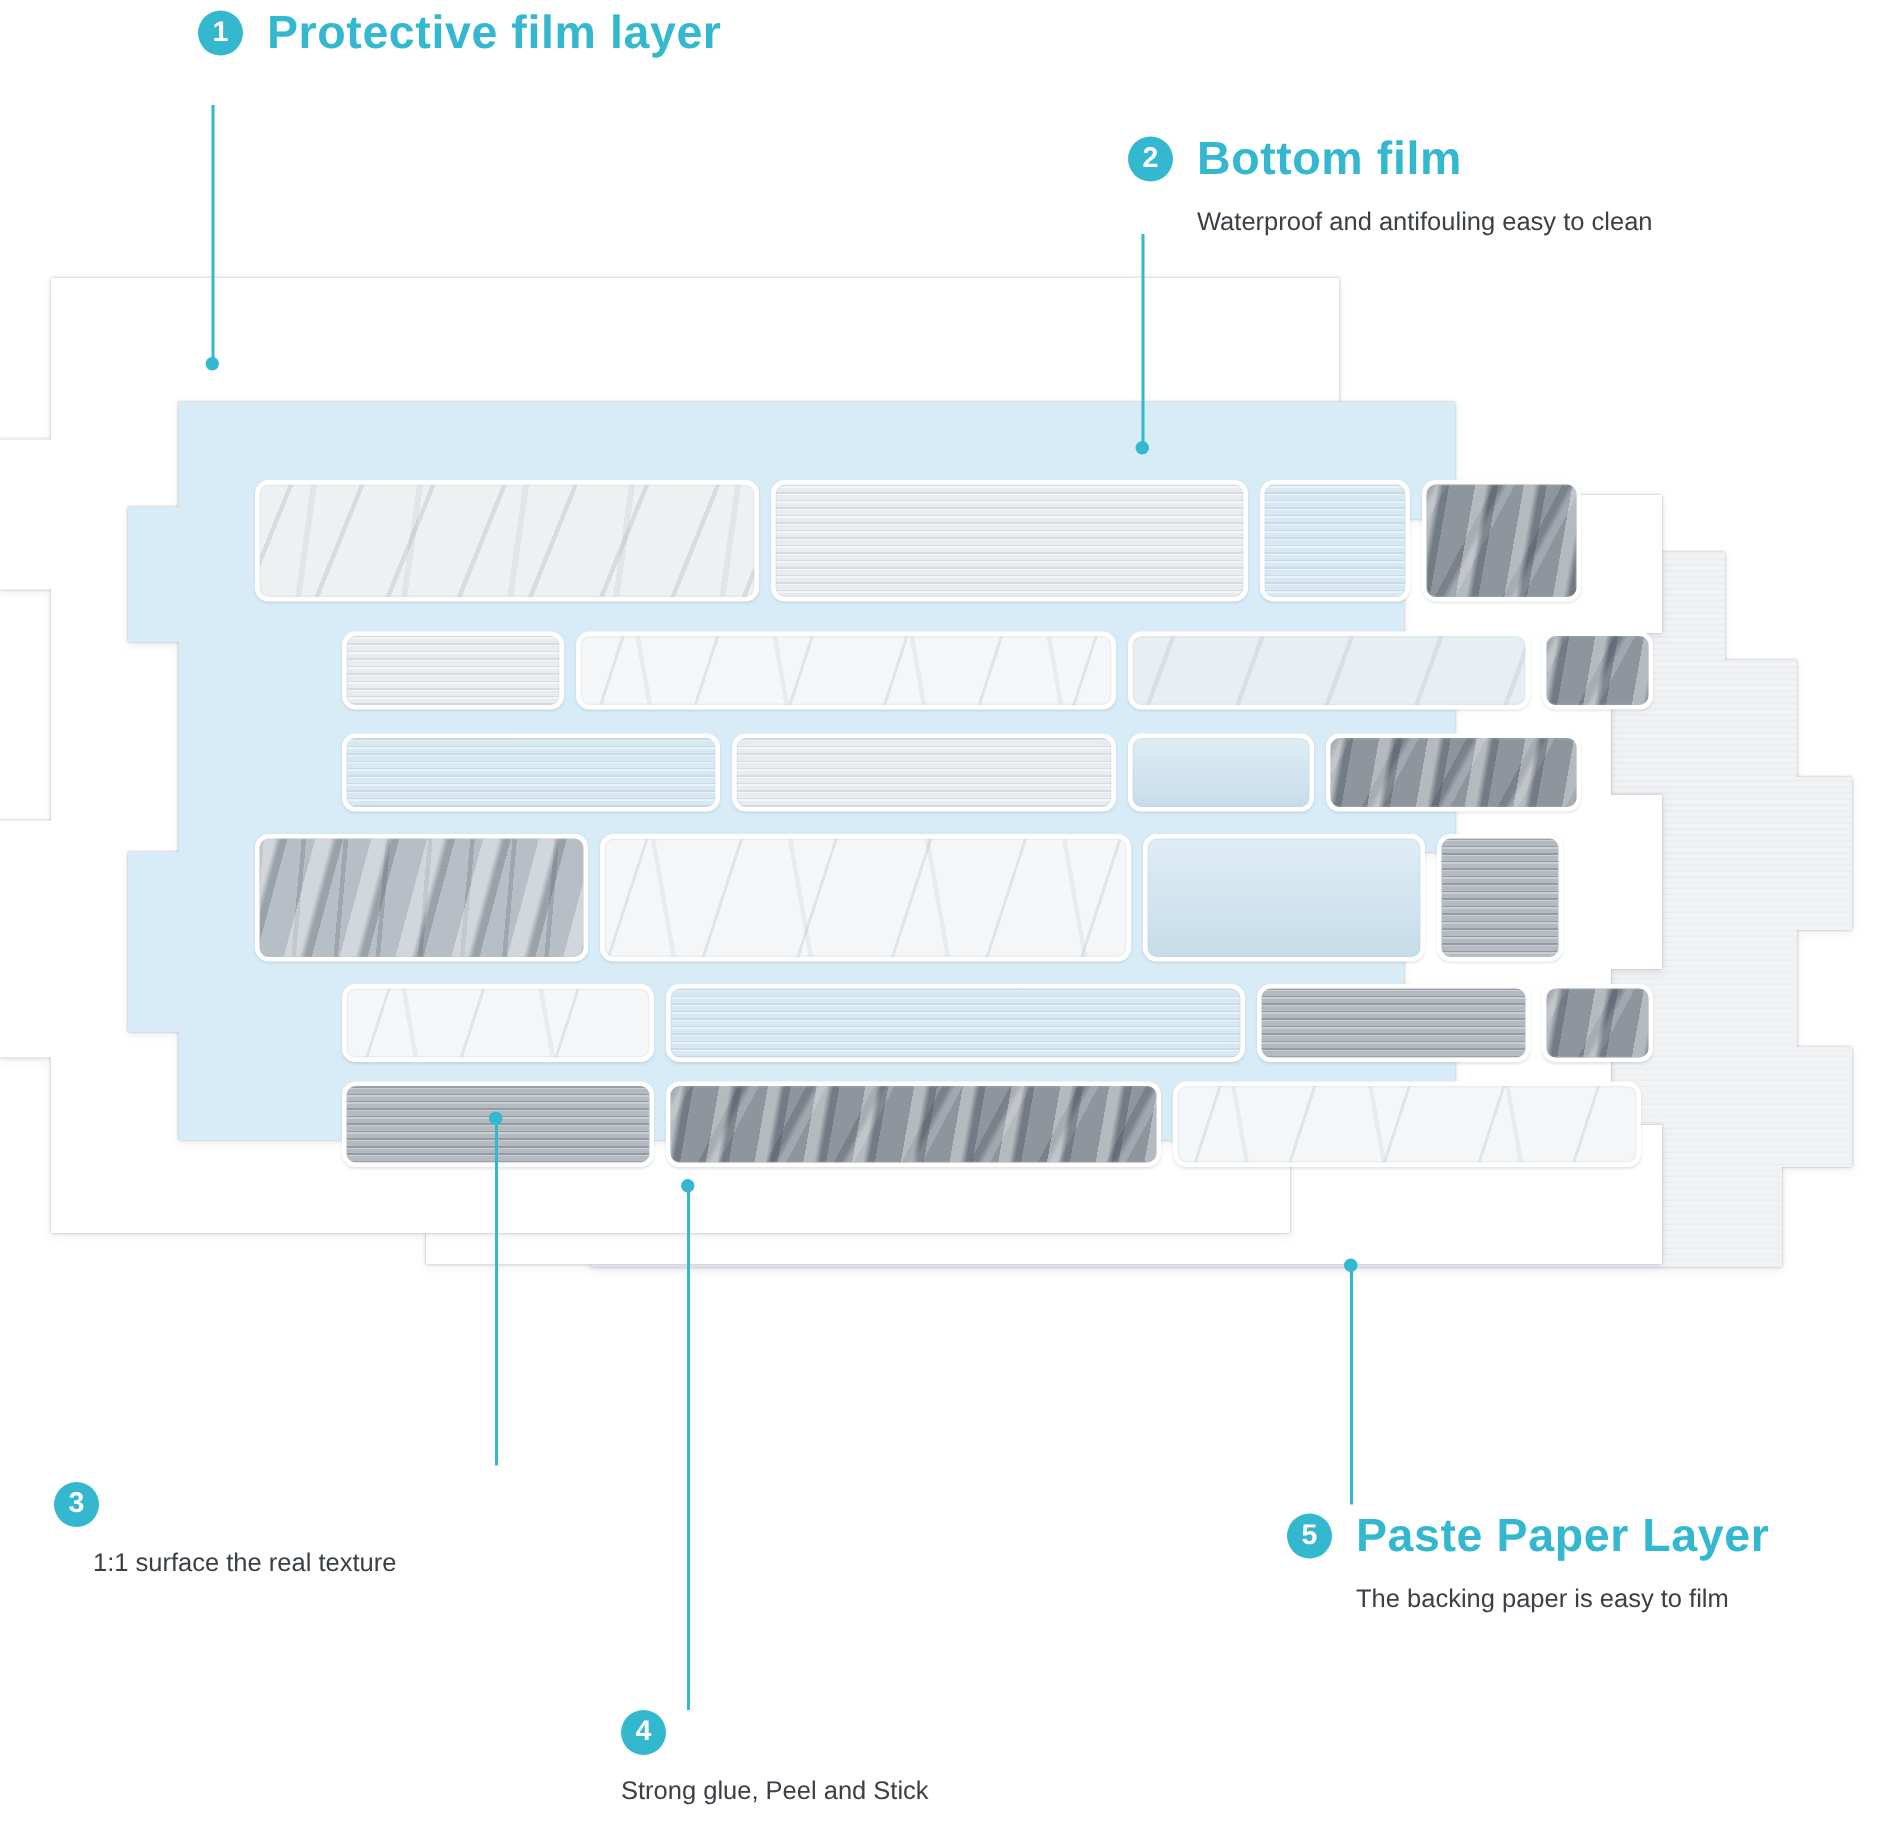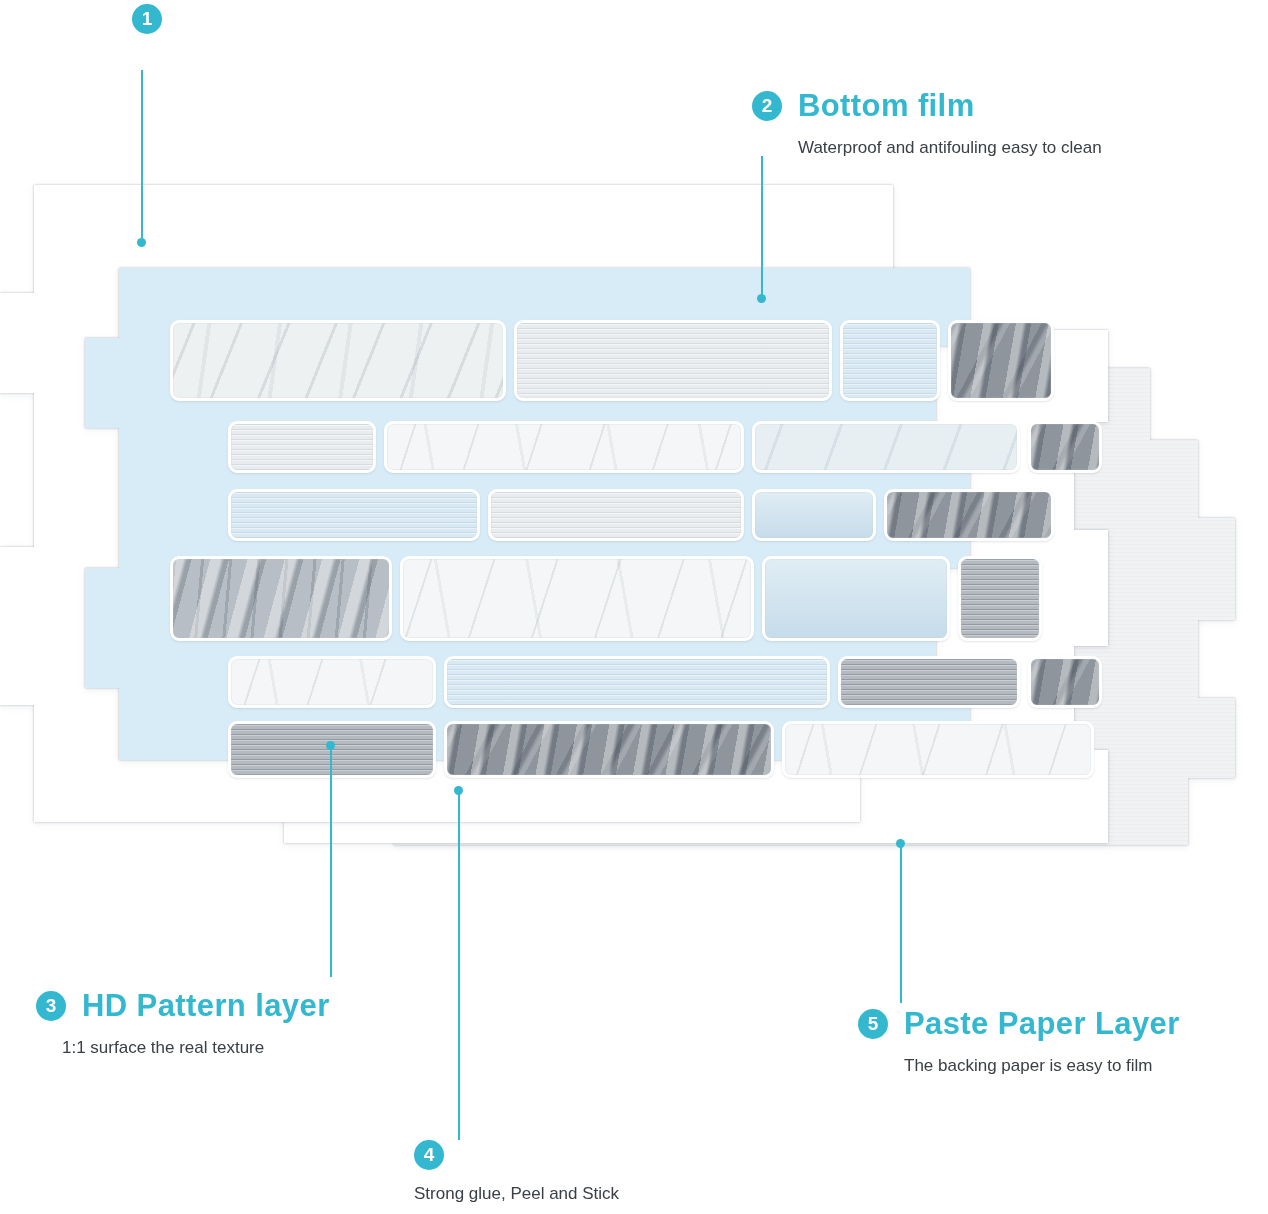--- a/index.html
+++ b/index.html
@@ -128,35 +128,35 @@
 
   <div class="lead" style="left:458px;top:790px;height:350px;"></div>
   <div class="dot" style="left:454px;top:786px;"></div>
 
   <div class="lead" style="left:900px;top:843px;height:160px;"></div>
   <div class="dot" style="left:896px;top:839px;"></div>
 
   <div class="callout" style="left:132px;top:4px;">
     <div class="row">
       <span class="num">1</span>
+      <span class="title">Protective film layer</span>
     </div>
   </div>
 
   <div class="callout" style="left:752px;top:88px;">
     <div class="row">
       <span class="num">2</span>
       <span class="title">Bottom film</span>
     </div>
     <div class="sub ind46">Waterproof and antifouling easy to clean</div>
   </div>
 
   <div class="callout" style="left:36px;top:988px;">
     <div class="row">
       <span class="num">3</span>
-      <span class="title">HD Pattern layer</span>
     </div>
     <div class="sub ind26">1:1 surface the real texture</div>
   </div>
 
   <div class="callout" style="left:414px;top:1140px;">
     <div class="row">
       <span class="num">4</span>
     </div>
     <div class="sub center">Strong glue, Peel and Stick</div>
   </div>

